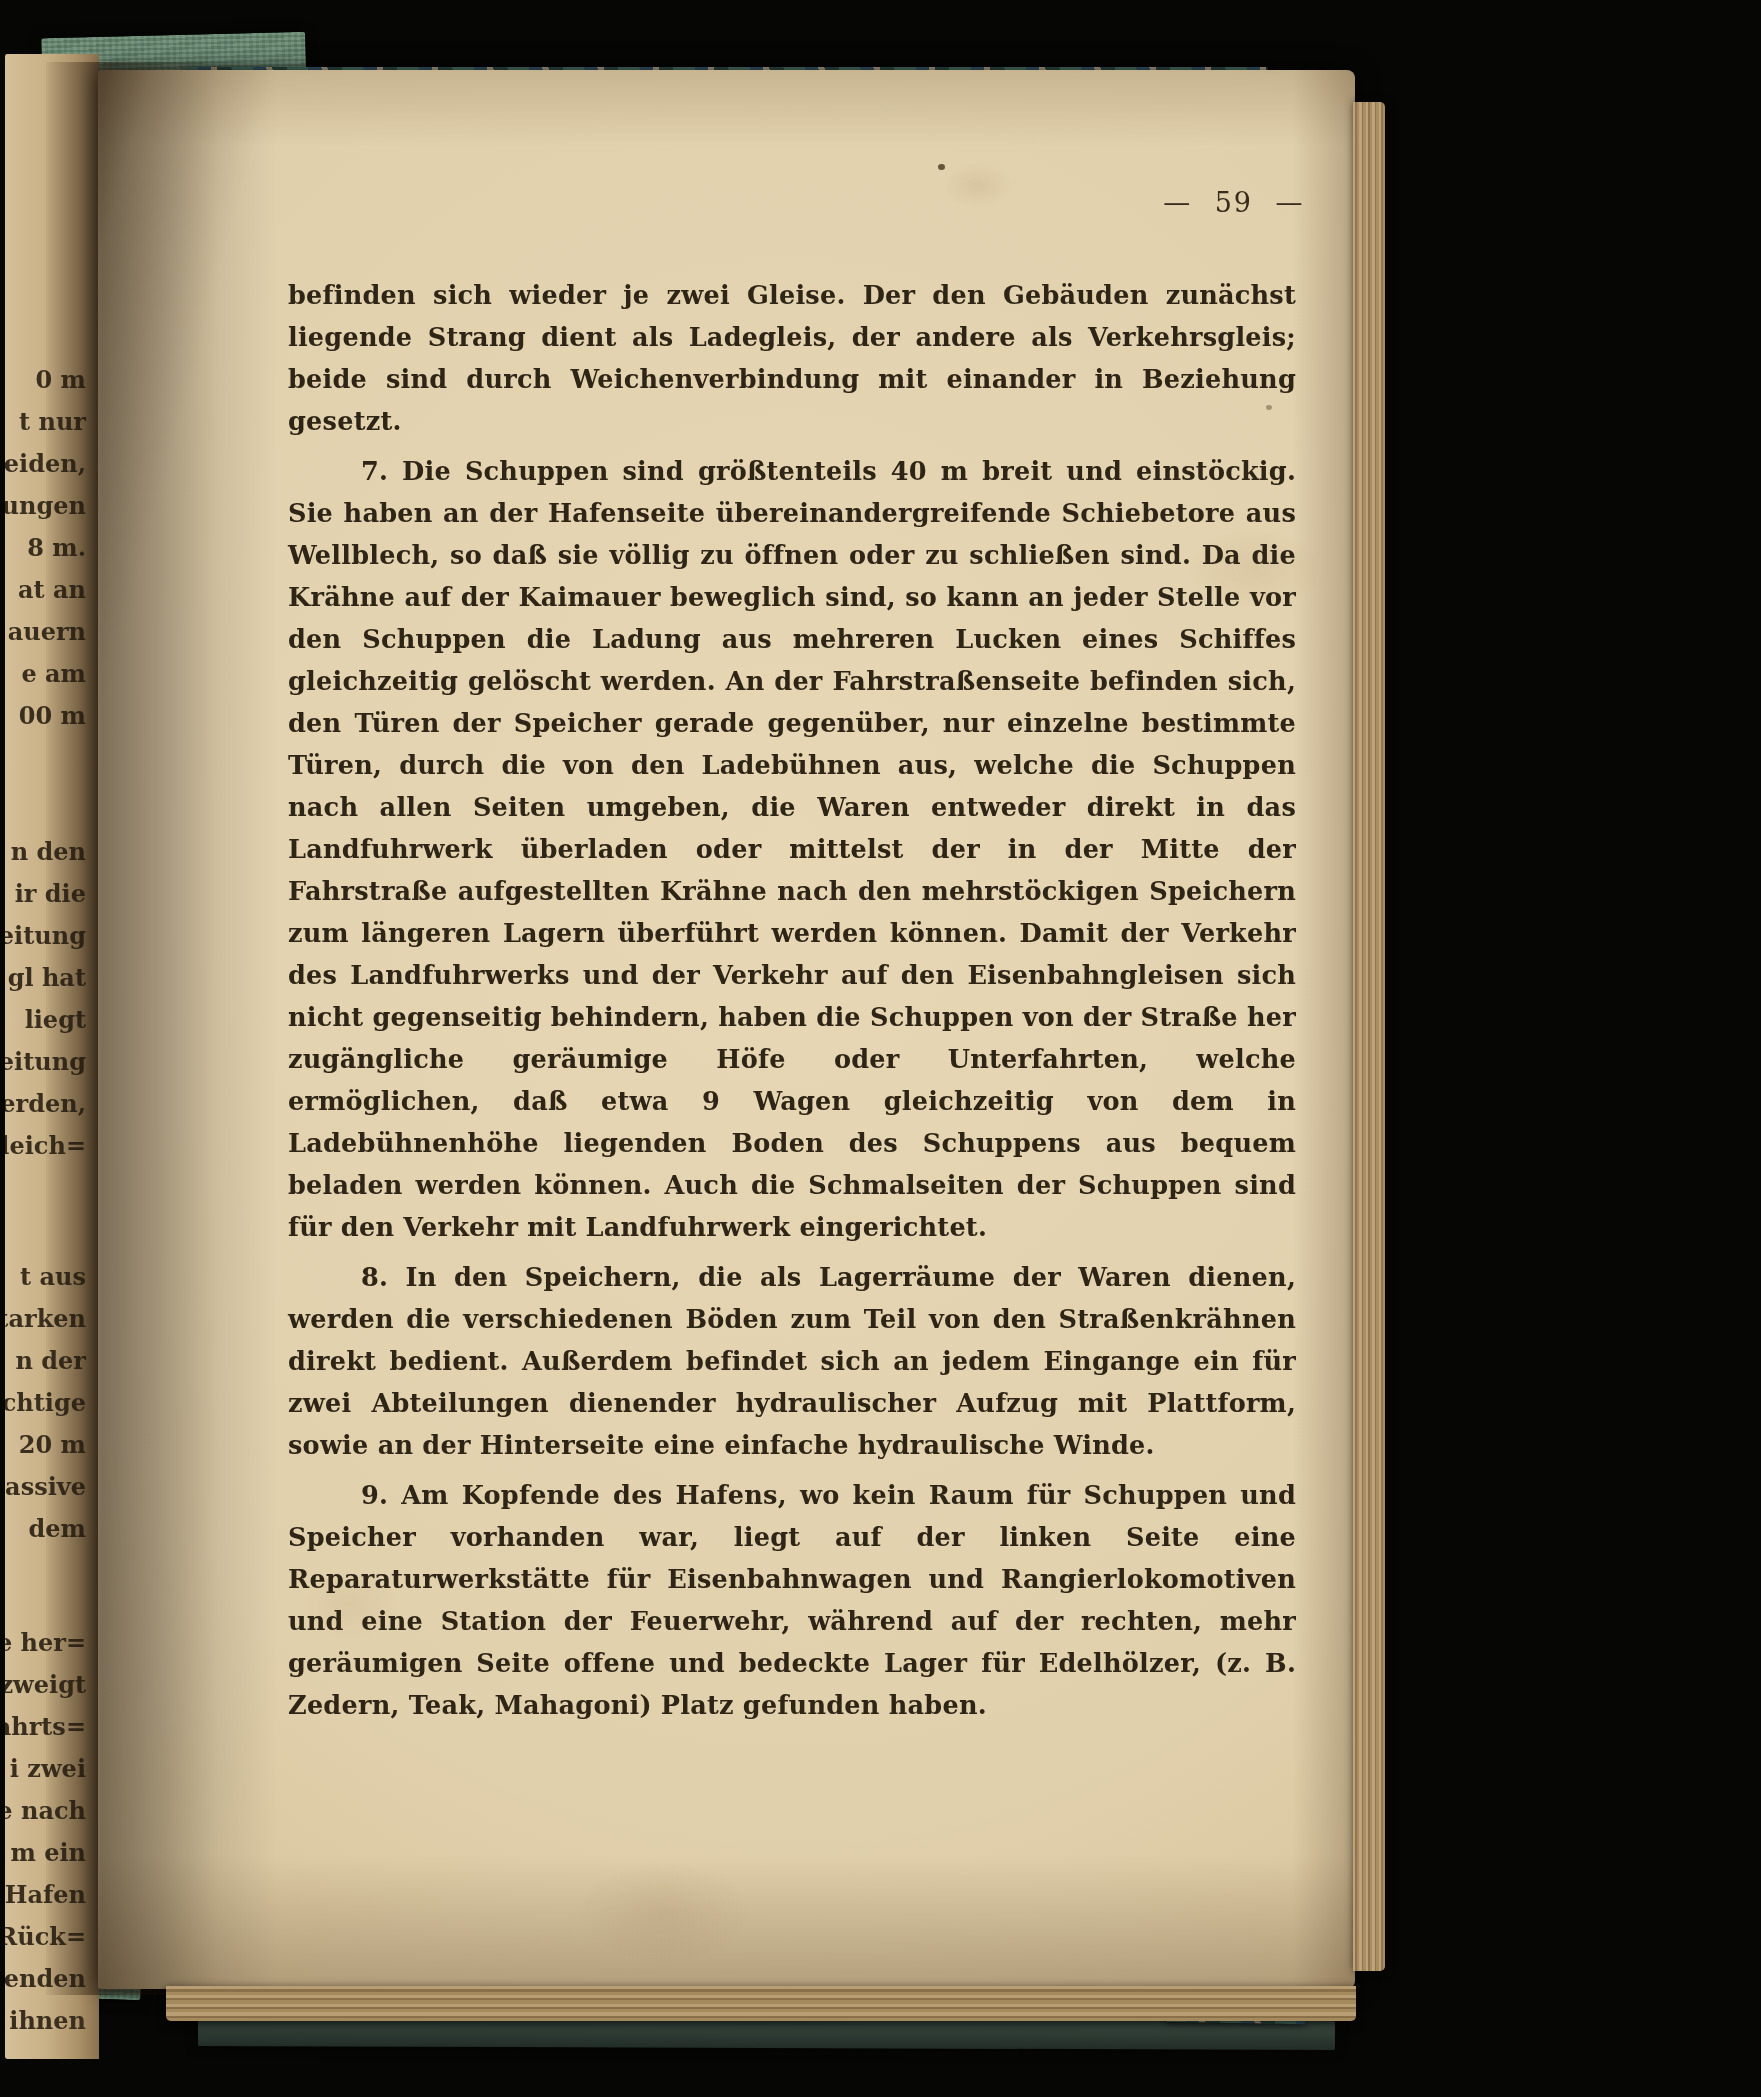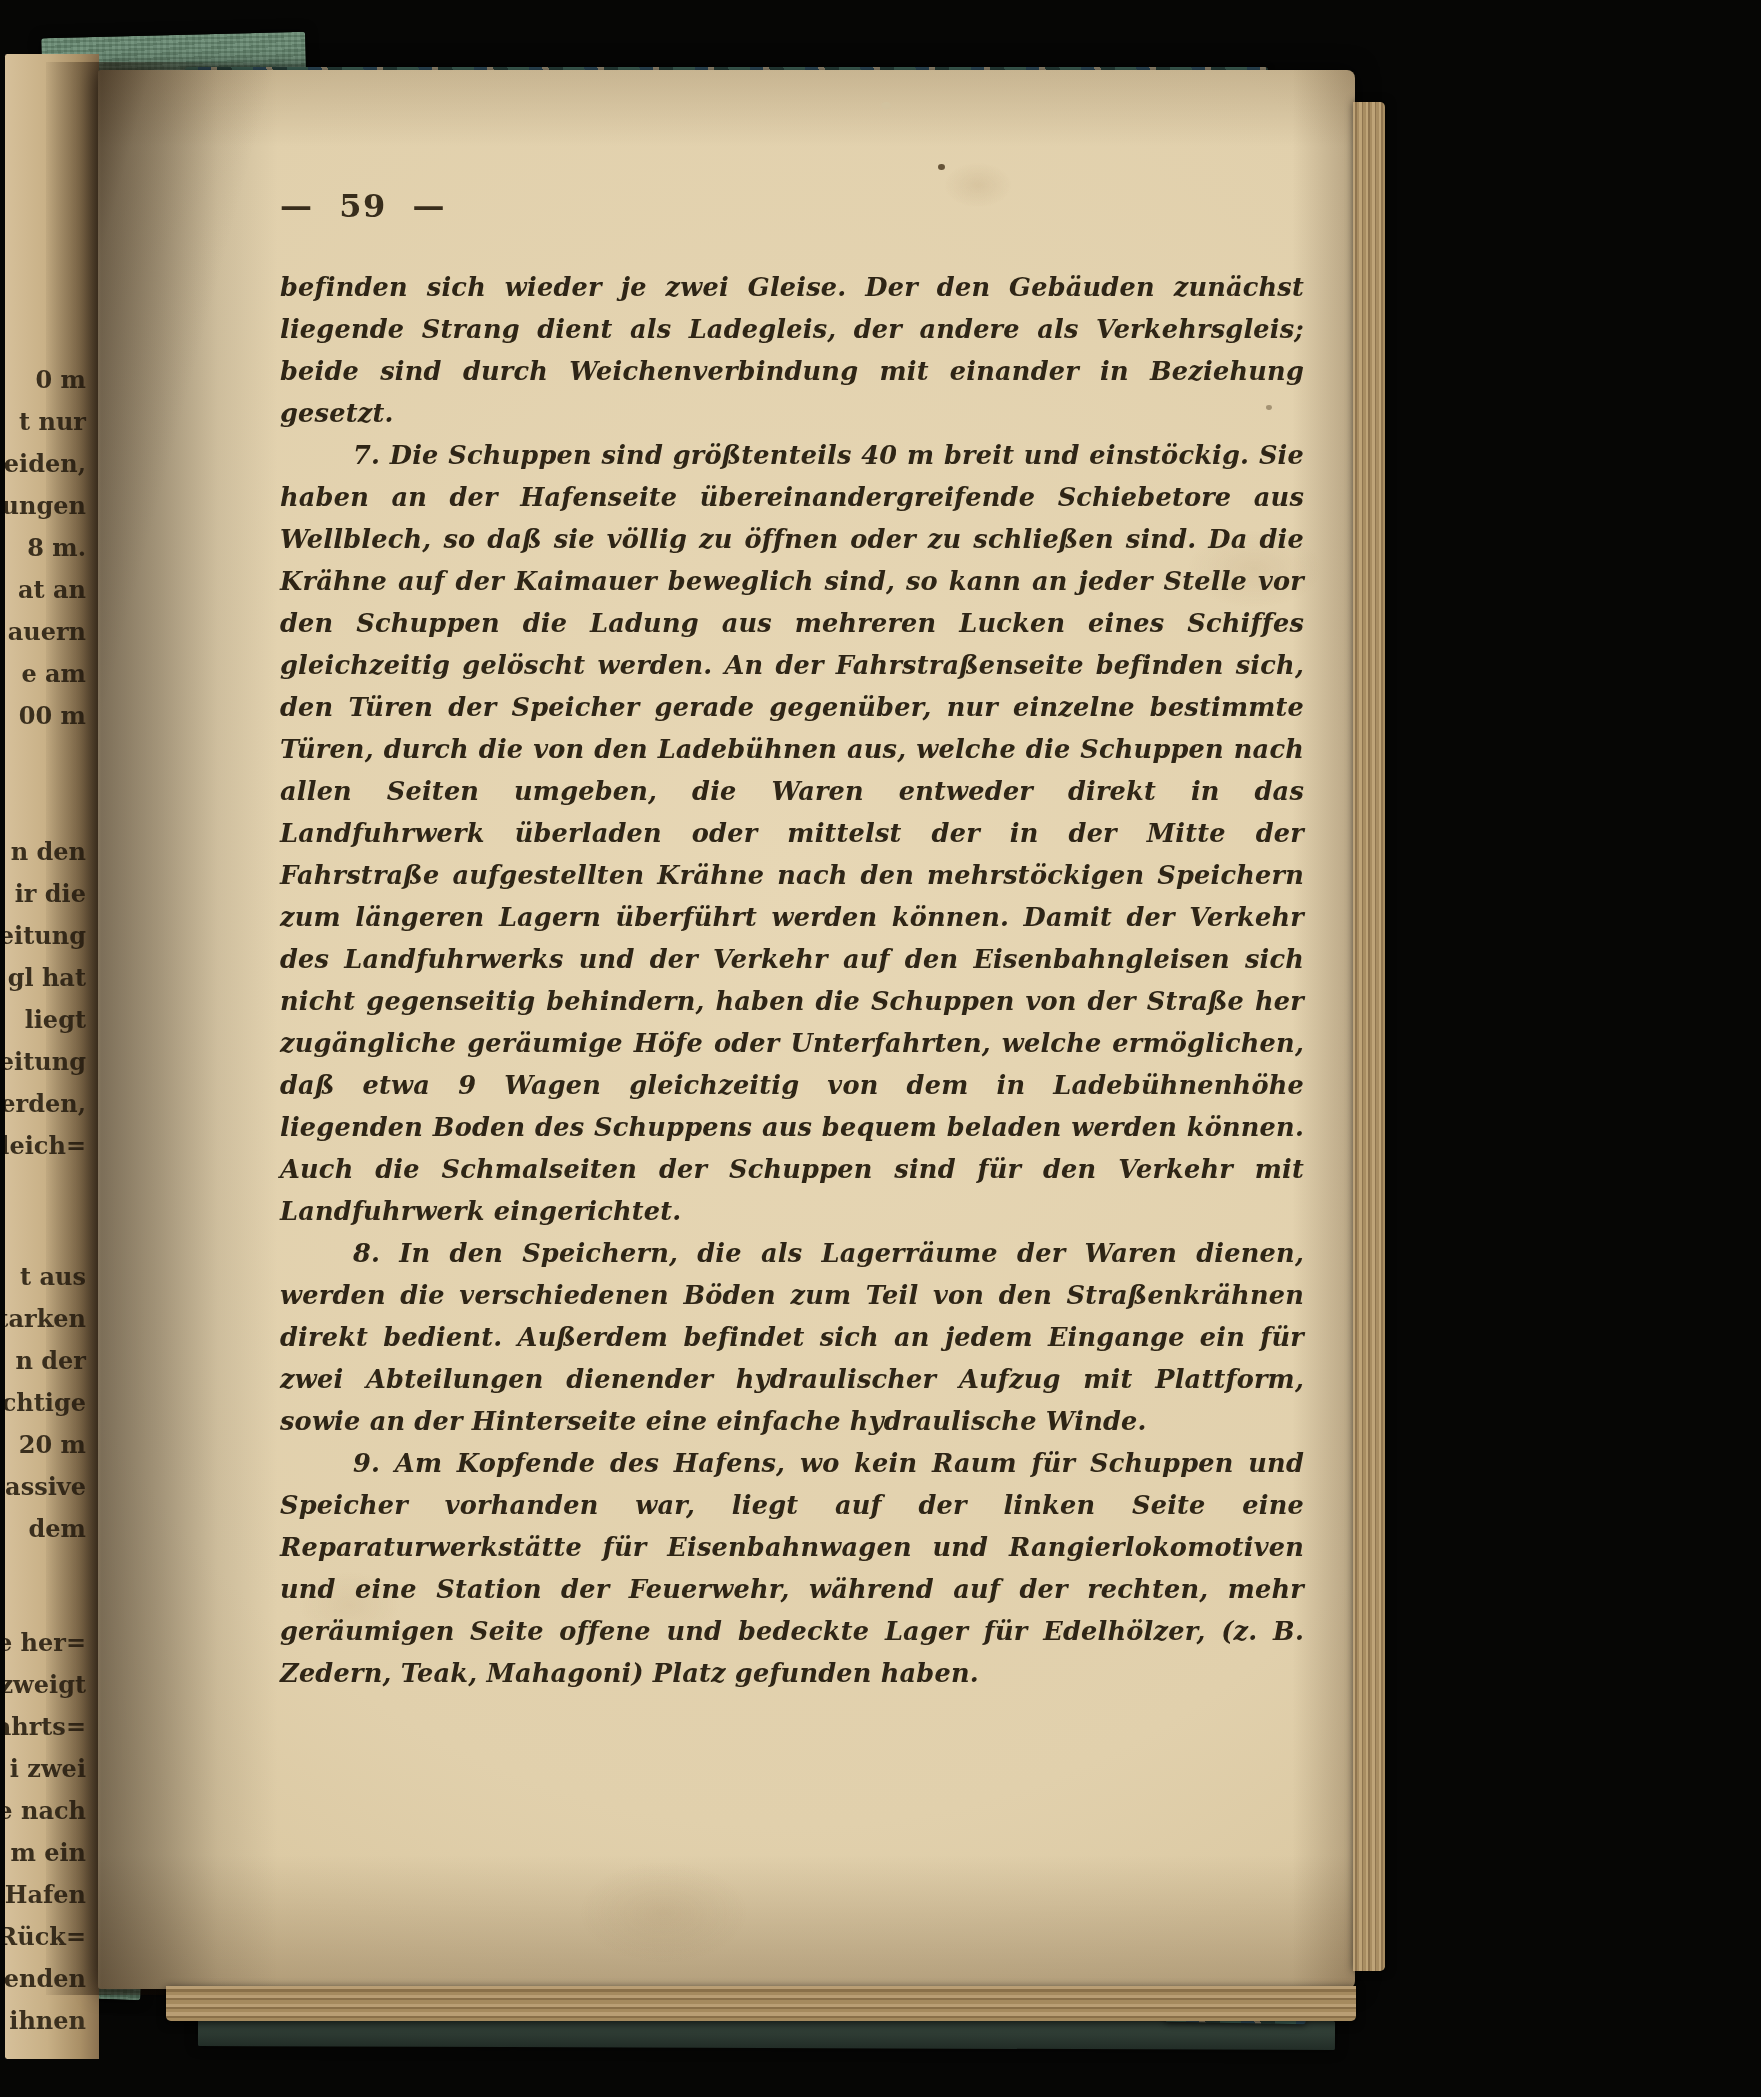--- a/index.html
+++ b/index.html
@@ -92,38 +92,38 @@
       radial-gradient(48px 32px at 70% 6%, rgba(140,105,60,0.12), transparent 70%),
       radial-gradient(96px 56px at 92% 26%, rgba(140,105,60,0.10), transparent 70%),
       radial-gradient(72px 48px at 20% 80%, rgba(140,105,60,0.08), transparent 70%),
       radial-gradient(120px 72px at 45% 96%, rgba(130,100,60,0.10), transparent 70%);
     border-radius: inherit;
     pointer-events: none;
   }
   .page-number {
     position: absolute;
     left: 182px; top: 117px; width: 1024px;
-    text-align: left;
-    font-size: 32px;
-    font-weight: 700;
+    text-align: right;
+    font-size: 27px;
+    font-weight: 400;
     letter-spacing: 1.6px;
     word-spacing: 12.8px;
     color: #382d1c;
   }
   .main-text {
     position: absolute;
     left: 182px; top: 196px; width: 1024px;
     font-weight: 700;
     font-size: 25.6px;
     line-height: 42px;
     letter-spacing: 0.2px;
     color: #2e2516;
     text-align: justify;
   }
-  .para { margin: 0; font-style: italic; }
+  .para { margin: 8px; }
   .para.indent { text-indent: 73px; }
 
   .speck {
     position: absolute;
     border-radius: 50%;
     background: rgba(70,52,28,0.8);
   }
   .speck-1 { left: 840px; top: 94px; width: 7.2px; height: 6.4px; }
   .speck-2 { left: 1168px; top: 335px; width: 5.6px; height: 4.8px; opacity: 0.5; }
   .speck-3 { left: 783px;  top: 32px;  width: 9.6px; height: 7.2px; background: rgba(210,195,160,0.8); }

